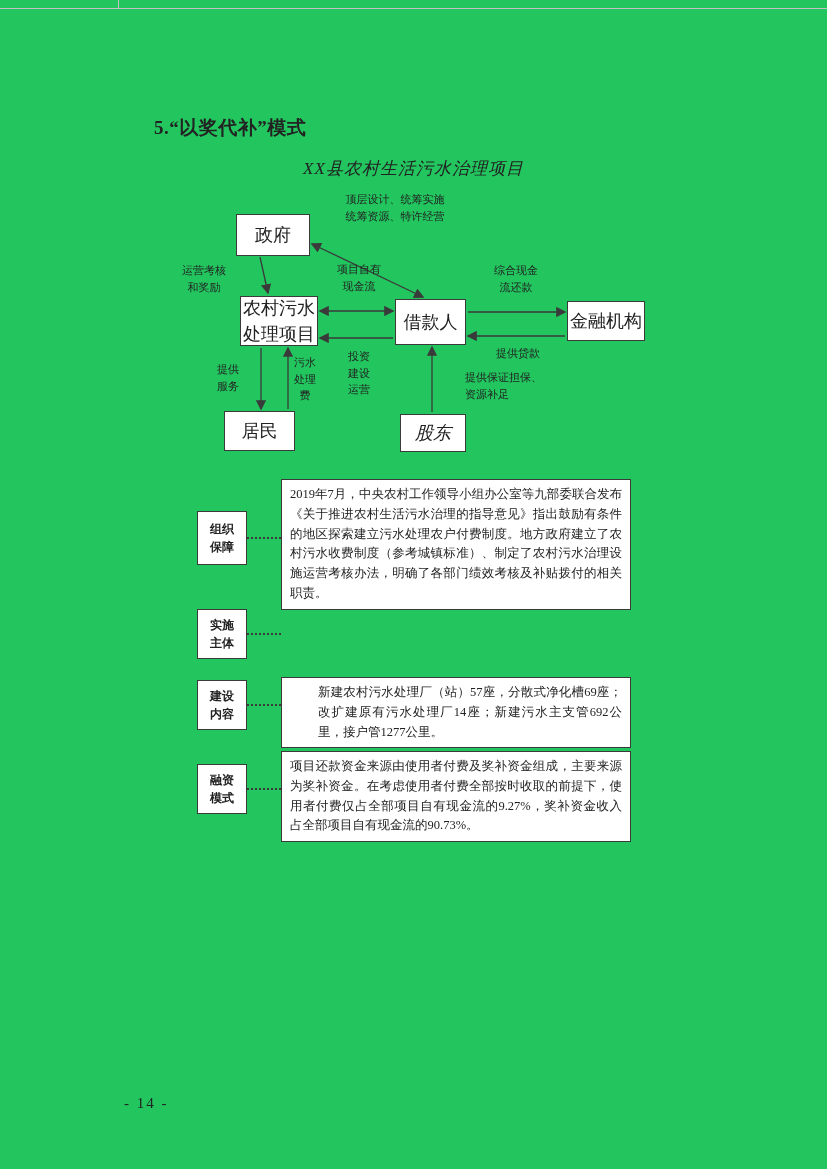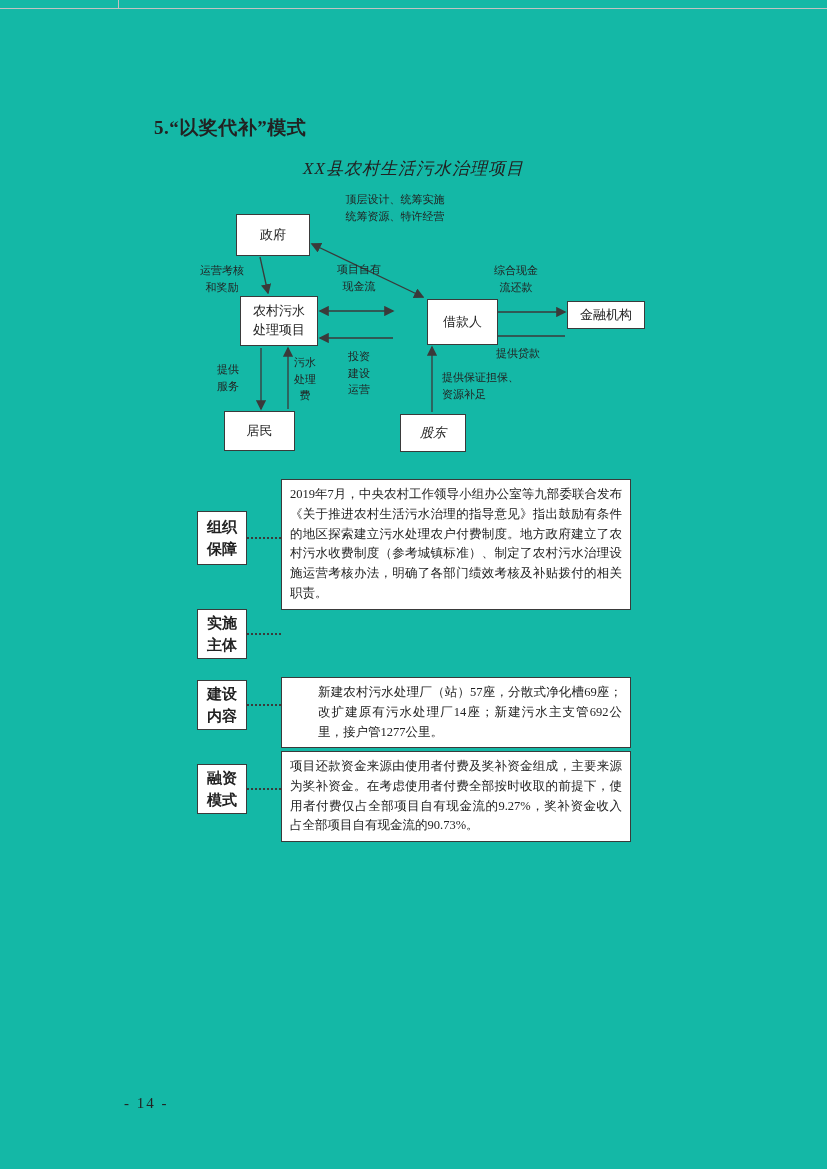--- a/index.html
+++ b/index.html
@@ -1,39 +1,39 @@
 <!DOCTYPE html>
 <html><head>
 <meta charset="utf-8">
 <style>
   * { margin:0; padding:0; box-sizing:border-box; }
   html,body { background:#ffffff; }
   body { font-family:"Liberation Serif","DejaVu Serif",serif; color:#222222; }
-  .page { position:relative; width:827px; height:1169px; background:#14b8a6; overflow:hidden; }
+  .page { position:relative; width:827px; height:1169px; background:#22c55e; overflow:hidden; }
   .pre { white-space:pre-line; }
 
   .top-rule { position:absolute; top:8px; left:0; width:827px; height:1px; background:#c2c2c2; }
   .top-tick { position:absolute; top:0; left:118px; width:1px; height:9px; background:#c2c2c2; }
 
   .heading { position:absolute; left:154px; top:115px; font-size:19px; font-weight:bold; letter-spacing:0.5px; }
   .diagram-title { position:absolute; left:0; top:157px; width:827px; text-align:center; font-size:17px; letter-spacing:1px;font-style:italic; }
 
   .arrows { position:absolute; left:0; top:0; pointer-events:none; }
   .arrows line { stroke:#3a3a3a; stroke-width:1.3; }
 
   .node { position:absolute; border:1px solid #3a3a3a; background:#ffffff;
           display:flex; align-items:center; justify-content:center;
-          text-align:right; font-size:13px; line-height:1.45; }
+          text-align:right; font-size:18px; line-height:1.45; }
 
   .edge-label { position:absolute; font-size:11px; line-height:1.5; text-align:center; color:#222; }
-  .edge-label.left { text-align:left; }
+  .edge-label.left { text-align:left;margin-left:23px; }
 
   .section-label { position:absolute; width:50px; border:1px solid #3a3a3a; background:#fff;
                    display:flex; align-items:center; justify-content:center; text-align:center;
-                   font-weight:bold; font-size:15px; line-height:1.5; }
+                   font-weight:bold; font-size:12px; line-height:1.5; }
   .section-connector { position:absolute; width:34px; height:0; border-top:2px dotted #3a3a3a; }
   .section-content { position:absolute; left:281px; width:350px; border:1px solid #3a3a3a; background:#fff;
                      padding:5px 8px; font-size:12.5px; line-height:1.58; text-align:justify; }
 
   .page-number { position:absolute; left:124px; top:1087px; font-size:15px; letter-spacing:2px;margin-top:8px; }
 </style>
 </head>
 <body>
 
 <div class="page">
@@ -57,28 +57,28 @@
     <line x1="468" y1="312" x2="565" y2="312" marker-end="url(#ah)"></line>
     <line x1="565" y1="336" x2="468" y2="336" marker-end="url(#ah)"></line>
     <line x1="261" y1="348" x2="261" y2="409" marker-end="url(#ah)"></line>
     <line x1="288" y1="409" x2="288" y2="348" marker-end="url(#ah)"></line>
     <line x1="432" y1="412" x2="432" y2="347" marker-end="url(#ah)"></line>
   </svg>
 
   <div class="node" style="left:236px; top:214px; width:74px; height:42px;">政府</div>
   <div class="node pre" style="left:240px; top:296px; width:78px; height:50px;">农村污水
 处理项目</div>
-  <div class="node" style="left:395px; top:299px; width:71px; height:46px;margin-left:32px;">借款人</div>
-  <div class="node" style="left:567px; top:301px; width:78px; height:28px;">金融机构</div>
+  <div class="node" style="left:395px; top:299px; width:71px; height:46px;">借款人</div>
+  <div class="node" style="left:567px; top:301px; width:78px; height:40px;">金融机构</div>
   <div class="node" style="left:224px; top:411px; width:71px; height:40px;">居民</div>
   <div class="node" style="left:400px; top:414px; width:66px; height:38px;font-style:italic;">股东</div>
 
   <div class="edge-label pre" style="left:320px; top:191px; width:150px;">顶层设计、统筹实施
 统筹资源、特许经营</div>
-  <div class="edge-label pre" style="left:193px; top:262px; width:58px;">运营考核
+  <div class="edge-label pre" style="left:175px; top:262px; width:58px;">运营考核
 和奖励</div>
   <div class="edge-label pre" style="left:329px; top:261px; width:60px;">项目自有
 现金流</div>
   <div class="edge-label pre" style="left:486px; top:262px; width:60px;">综合现金
 流还款</div>
   <div class="edge-label" style="left:490px; top:345px; width:56px;">提供贷款</div>
   <div class="edge-label pre" style="left:346px; top:348px; width:26px;">投资
 建设
 运营</div>
   <div class="edge-label pre" style="left:292px; top:354px; width:26px;">污水

